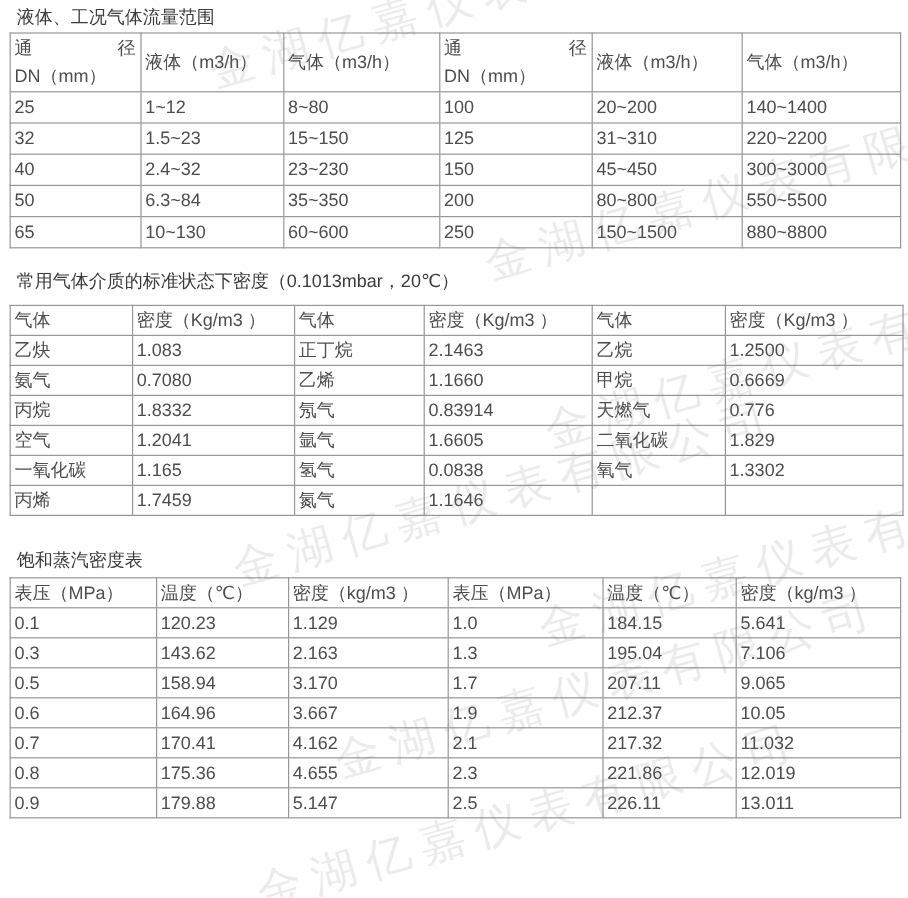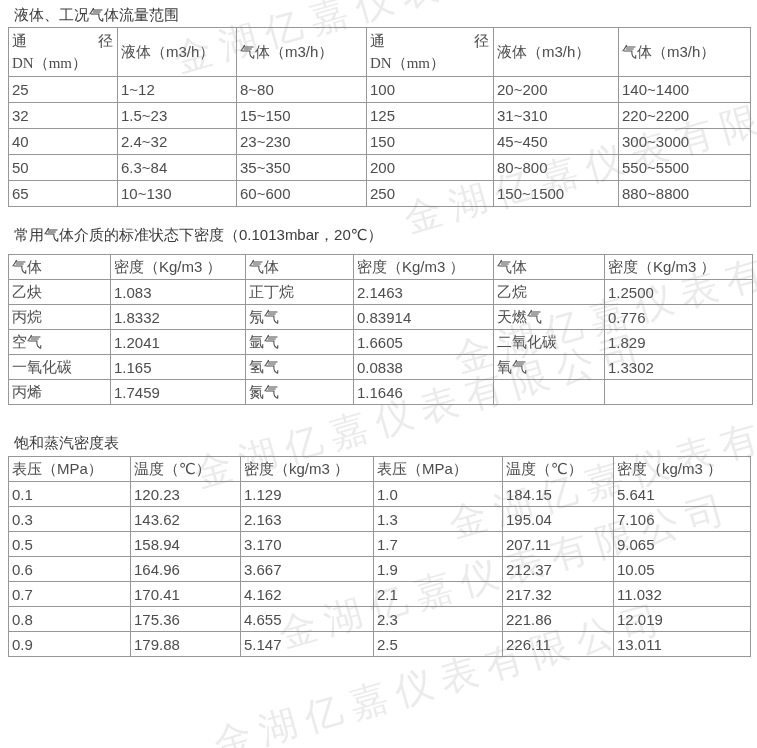--- a/index.html
+++ b/index.html
@@ -54,21 +54,21 @@
   .tbl-steam { width: 742px; }
   .tbl-steam tr { height: 25px; }
 
   .dn-head { vertical-align: top; padding-top: 1px; }
   .dn-line1 {
     display: flex;
     justify-content: space-between;
     padding-right: 2px;
     line-height: 23px;
   }
-  .dn-line2 { line-height: 23px; font-family: Liberation Serif, serif; }
+  .dn-line2 { line-height: 23px; }
 
   .wm-layer {
     position: absolute;
     inset: 0;
     z-index: 2;
     pointer-events: none;
     overflow: hidden;
   }
   .wm {
     position: absolute;
@@ -188,20 +188,28 @@
       <tbody>
           <tr>
             <td>乙炔</td>
             <td>1.083</td>
             <td>正丁烷</td>
             <td>2.1463</td>
             <td>乙烷</td>
             <td>1.2500</td>
           </tr>
           <tr>
+            <td>氨气</td>
+            <td>0.7080</td>
+            <td>乙烯</td>
+            <td>1.1660</td>
+            <td>甲烷</td>
+            <td>0.6669</td>
+          </tr>
+          <tr>
             <td>丙烷</td>
             <td>1.8332</td>
             <td>氖气</td>
             <td>0.83914</td>
             <td>天燃气</td>
             <td>0.776</td>
           </tr>
           <tr>
             <td>空气</td>
             <td>1.2041</td>

